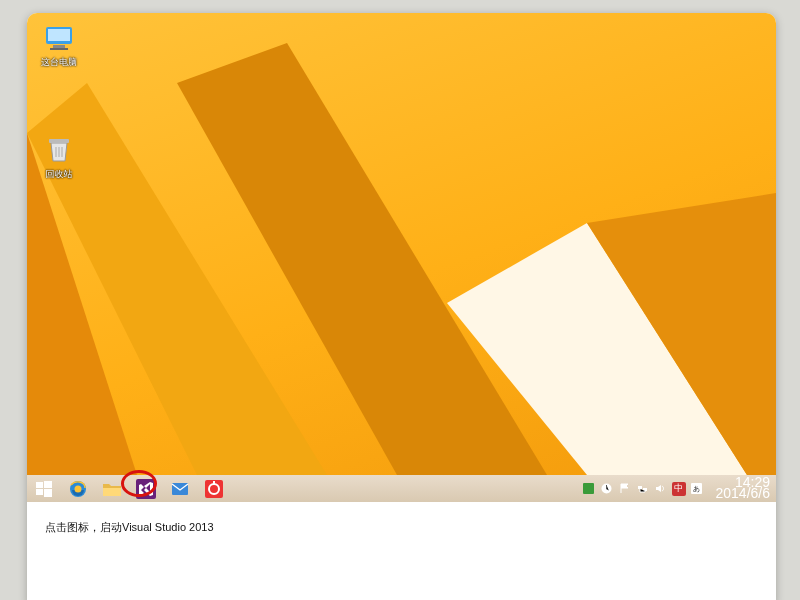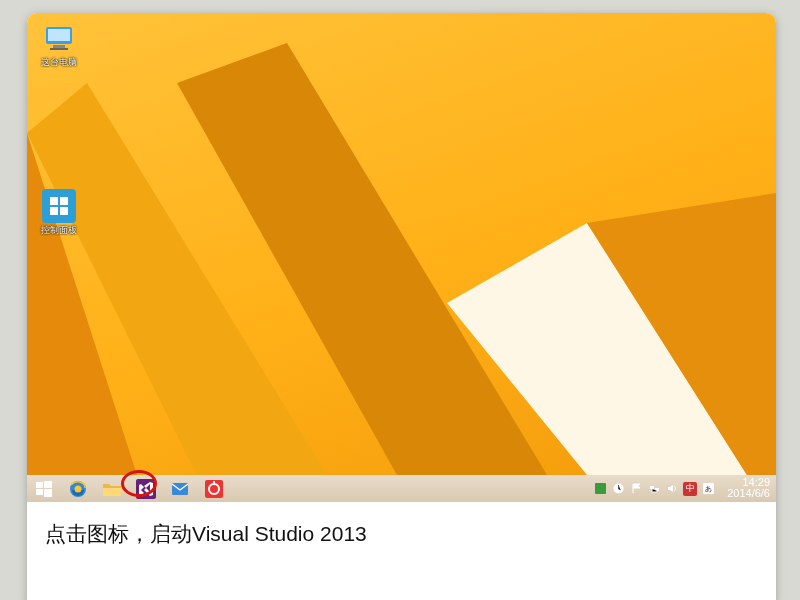--- a/index.html
+++ b/index.html
@@ -72,40 +72,40 @@
   .tray-icon {
     width: 14px; height: 14px;
     margin: 0 2px;
     display: flex; align-items: center; justify-content: center;
     font-size: 9px; color: #fff;
     cursor: pointer;
   }
   .clock {
     text-align: right;
     color: #fff;
-    font-size: 11px;
+    font-size: 14px;
     line-height: 11px;
     padding: 2px 6px 0 6px;
     cursor: pointer;
   }
   
   .highlight-circle {
     position: absolute;
     border: 3px solid #d8130e;
     border-radius: 50%;
     pointer-events: none;
   }
   
   .caption {
     position: absolute;
     left: 0; top: 489px;
     width: 100%; height: 62px;
     background: #fff;
     padding: 18px 18px 0;
-    font-size: 21px;
+    font-size: 11px;
     color: #111;
   }
 </style>
 </head>
 <body>
 
 <div class="card">
 
   <div class="desktop">
 
@@ -123,32 +123,31 @@
             <rect x="4" y="6" width="26" height="17" rx="2" fill="#3aa0e8"></rect>
             <rect x="6" y="8" width="22" height="12" fill="#bfe5ff"></rect>
             <rect x="11" y="24" width="12" height="3" fill="#888"></rect>
             <rect x="8" y="27" width="18" height="2" fill="#666"></rect>
           </svg>
       </div>
       <div class="label">这台电脑</div>
     </div>
 
 
-
-    <div class="icon" style="left:6px; top:176px;">
-      <div class="glyph" style="background:#2e9fd6;border-radius:4px;">
-        <svg width="22" height="22" viewBox="0 0 22 22">
-            <rect x="2" y="2" width="8" height="8" fill="#fff"></rect>
-            <rect x="12" y="2" width="8" height="8" fill="#fff"></rect>
-            <rect x="2" y="12" width="8" height="8" fill="#fff"></rect>
-            <rect x="12" y="12" width="8" height="8" fill="#fff"></rect>
+    <div class="icon" style="left:6px; top:120px;">
+      <div class="glyph">
+        <svg width="34" height="34" viewBox="0 0 34 34">
+            <path d="M9 10h16l-2 18H11z" fill="#e6e6e6" stroke="#999"></path>
+            <rect x="7" y="6" width="20" height="4" rx="1" fill="#bbb"></rect>
+            <path d="M14 14v10M17 14v10M20 14v10" stroke="#aaa"></path>
           </svg>
       </div>
-      <div class="label">控制面板</div>
-    </div>
+      <div class="label">回收站</div>
+    </div>
+
   </div>
 
   <div class="taskbar">
     <div class="tb-btn" title="Start">
       <svg width="16" height="16" viewBox="0 0 16 16">
           <rect x="0" y="1" width="7" height="6" fill="#fff"></rect>
           <rect x="8" y="0" width="8" height="7" fill="#fff"></rect>
           <rect x="0" y="8" width="7" height="6" fill="#fff"></rect>
           <rect x="8" y="8" width="8" height="8" fill="#fff"></rect>
         </svg>

